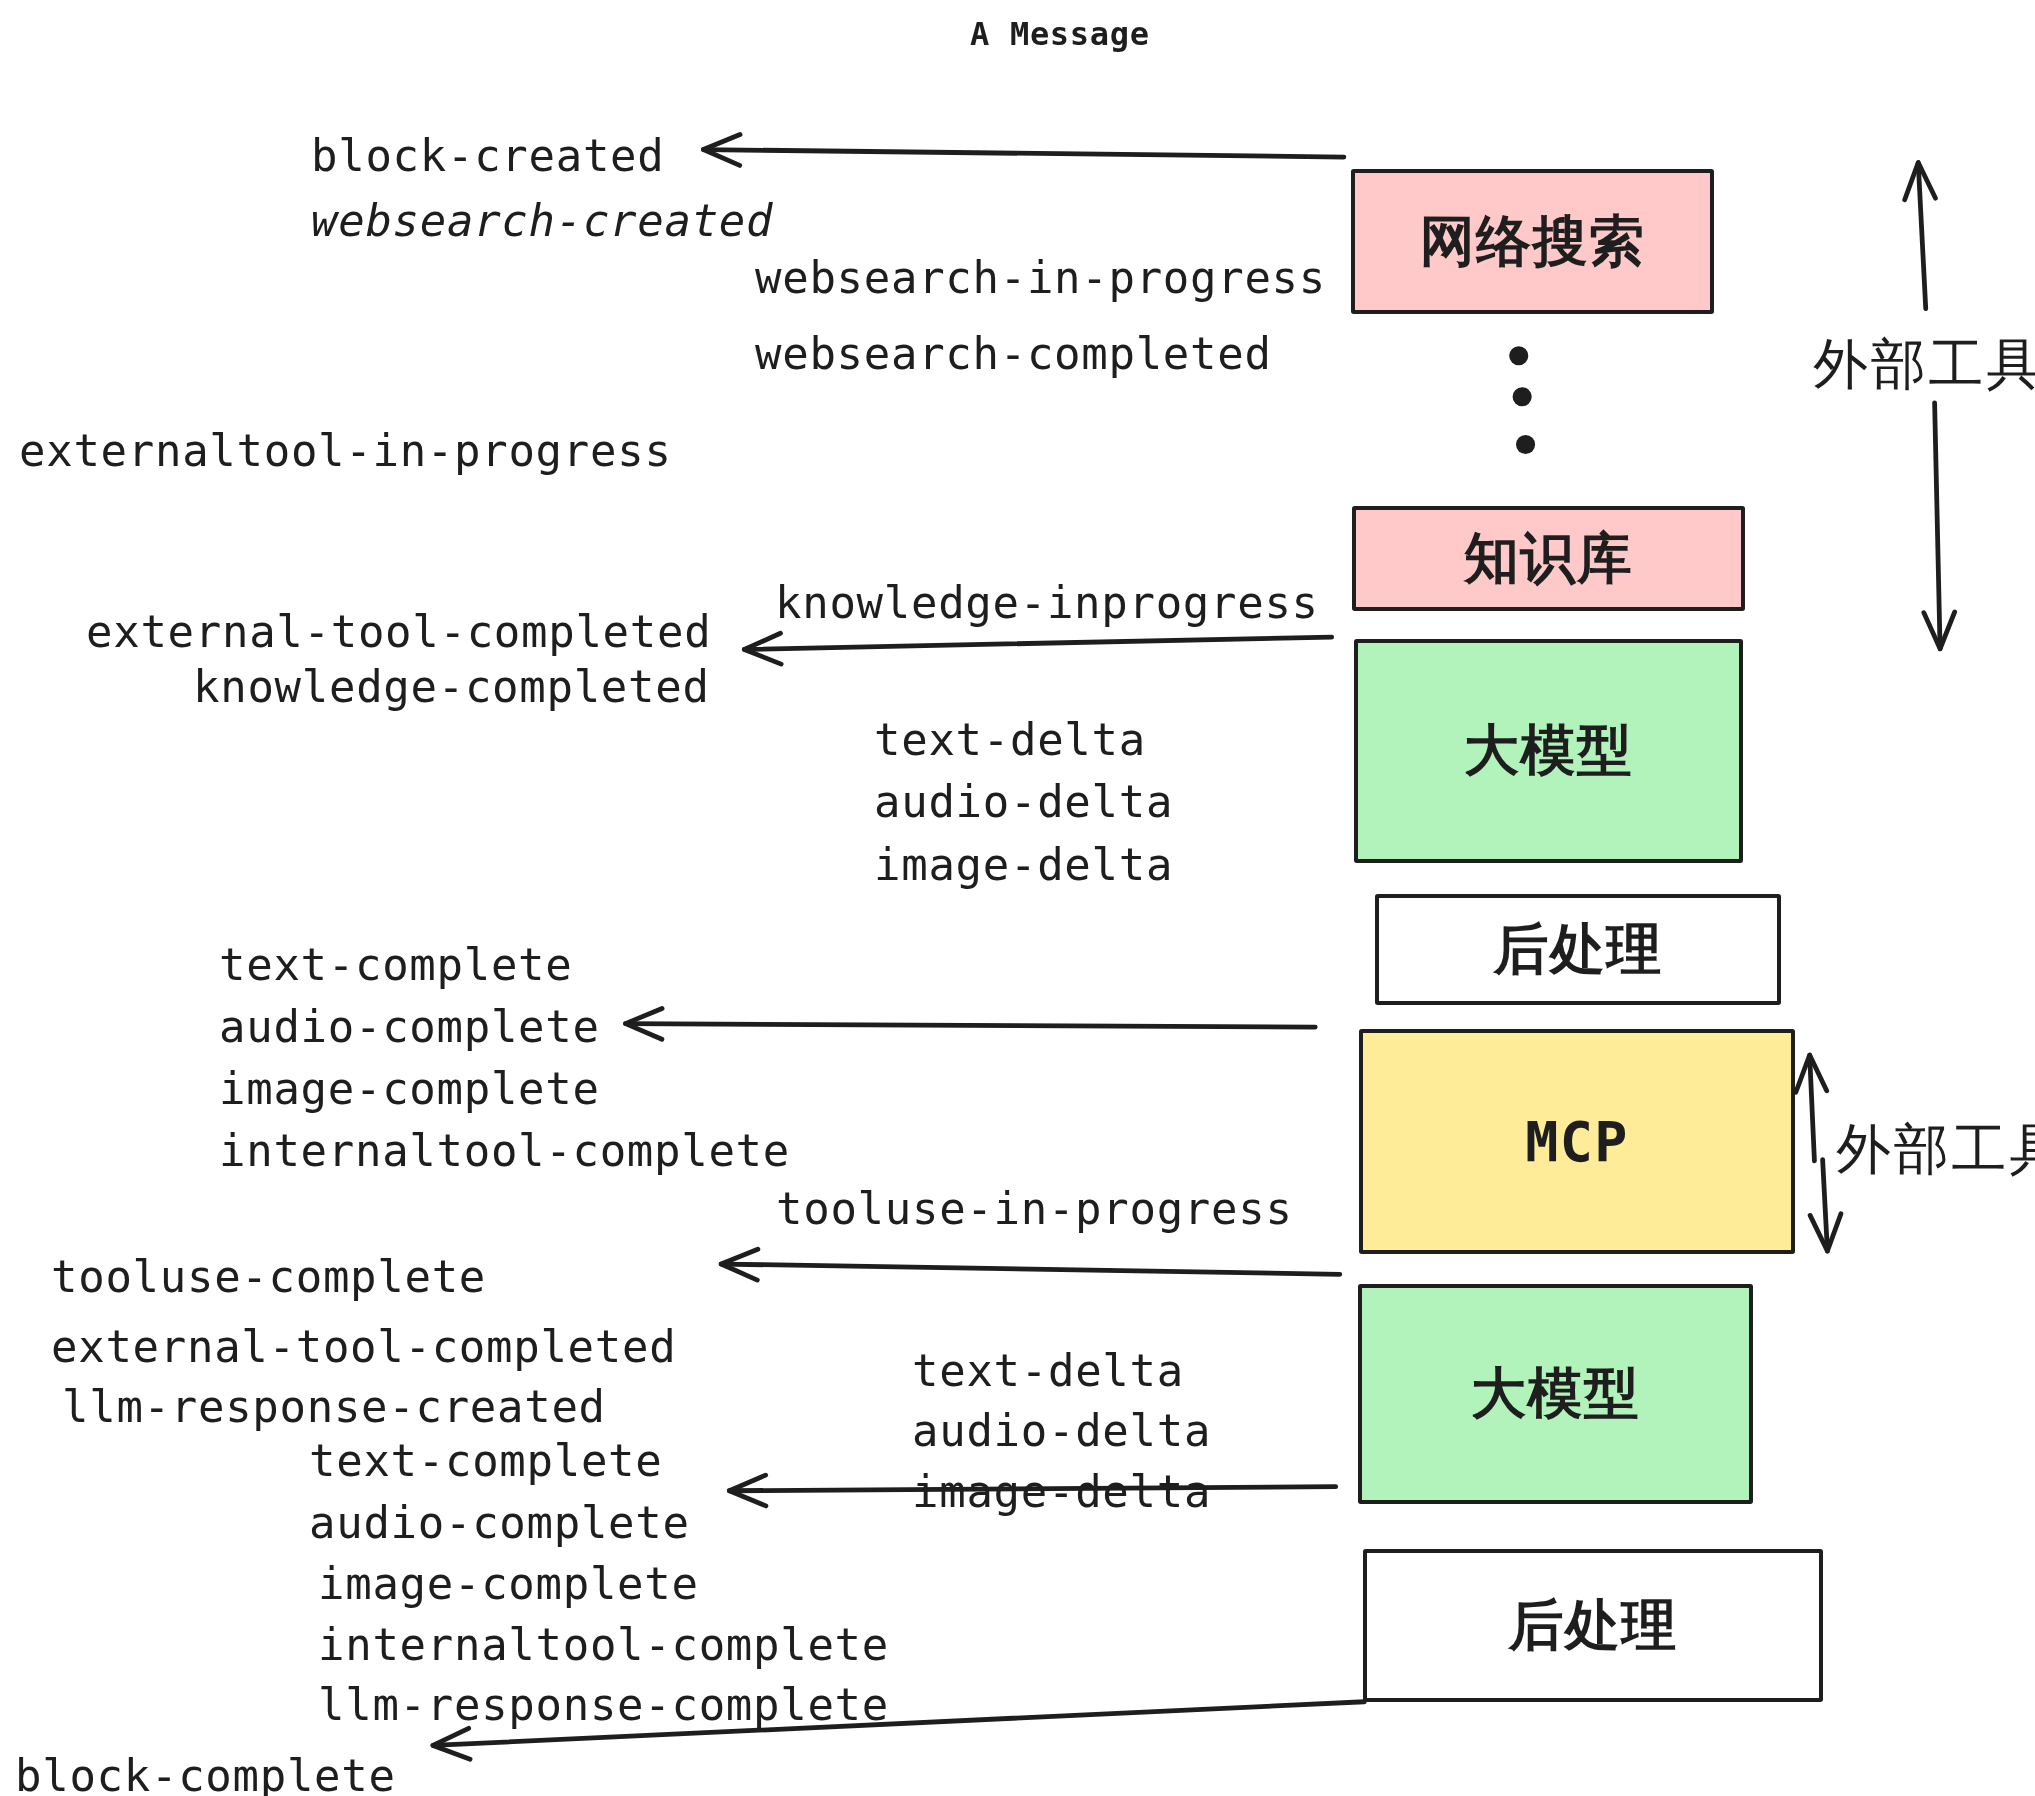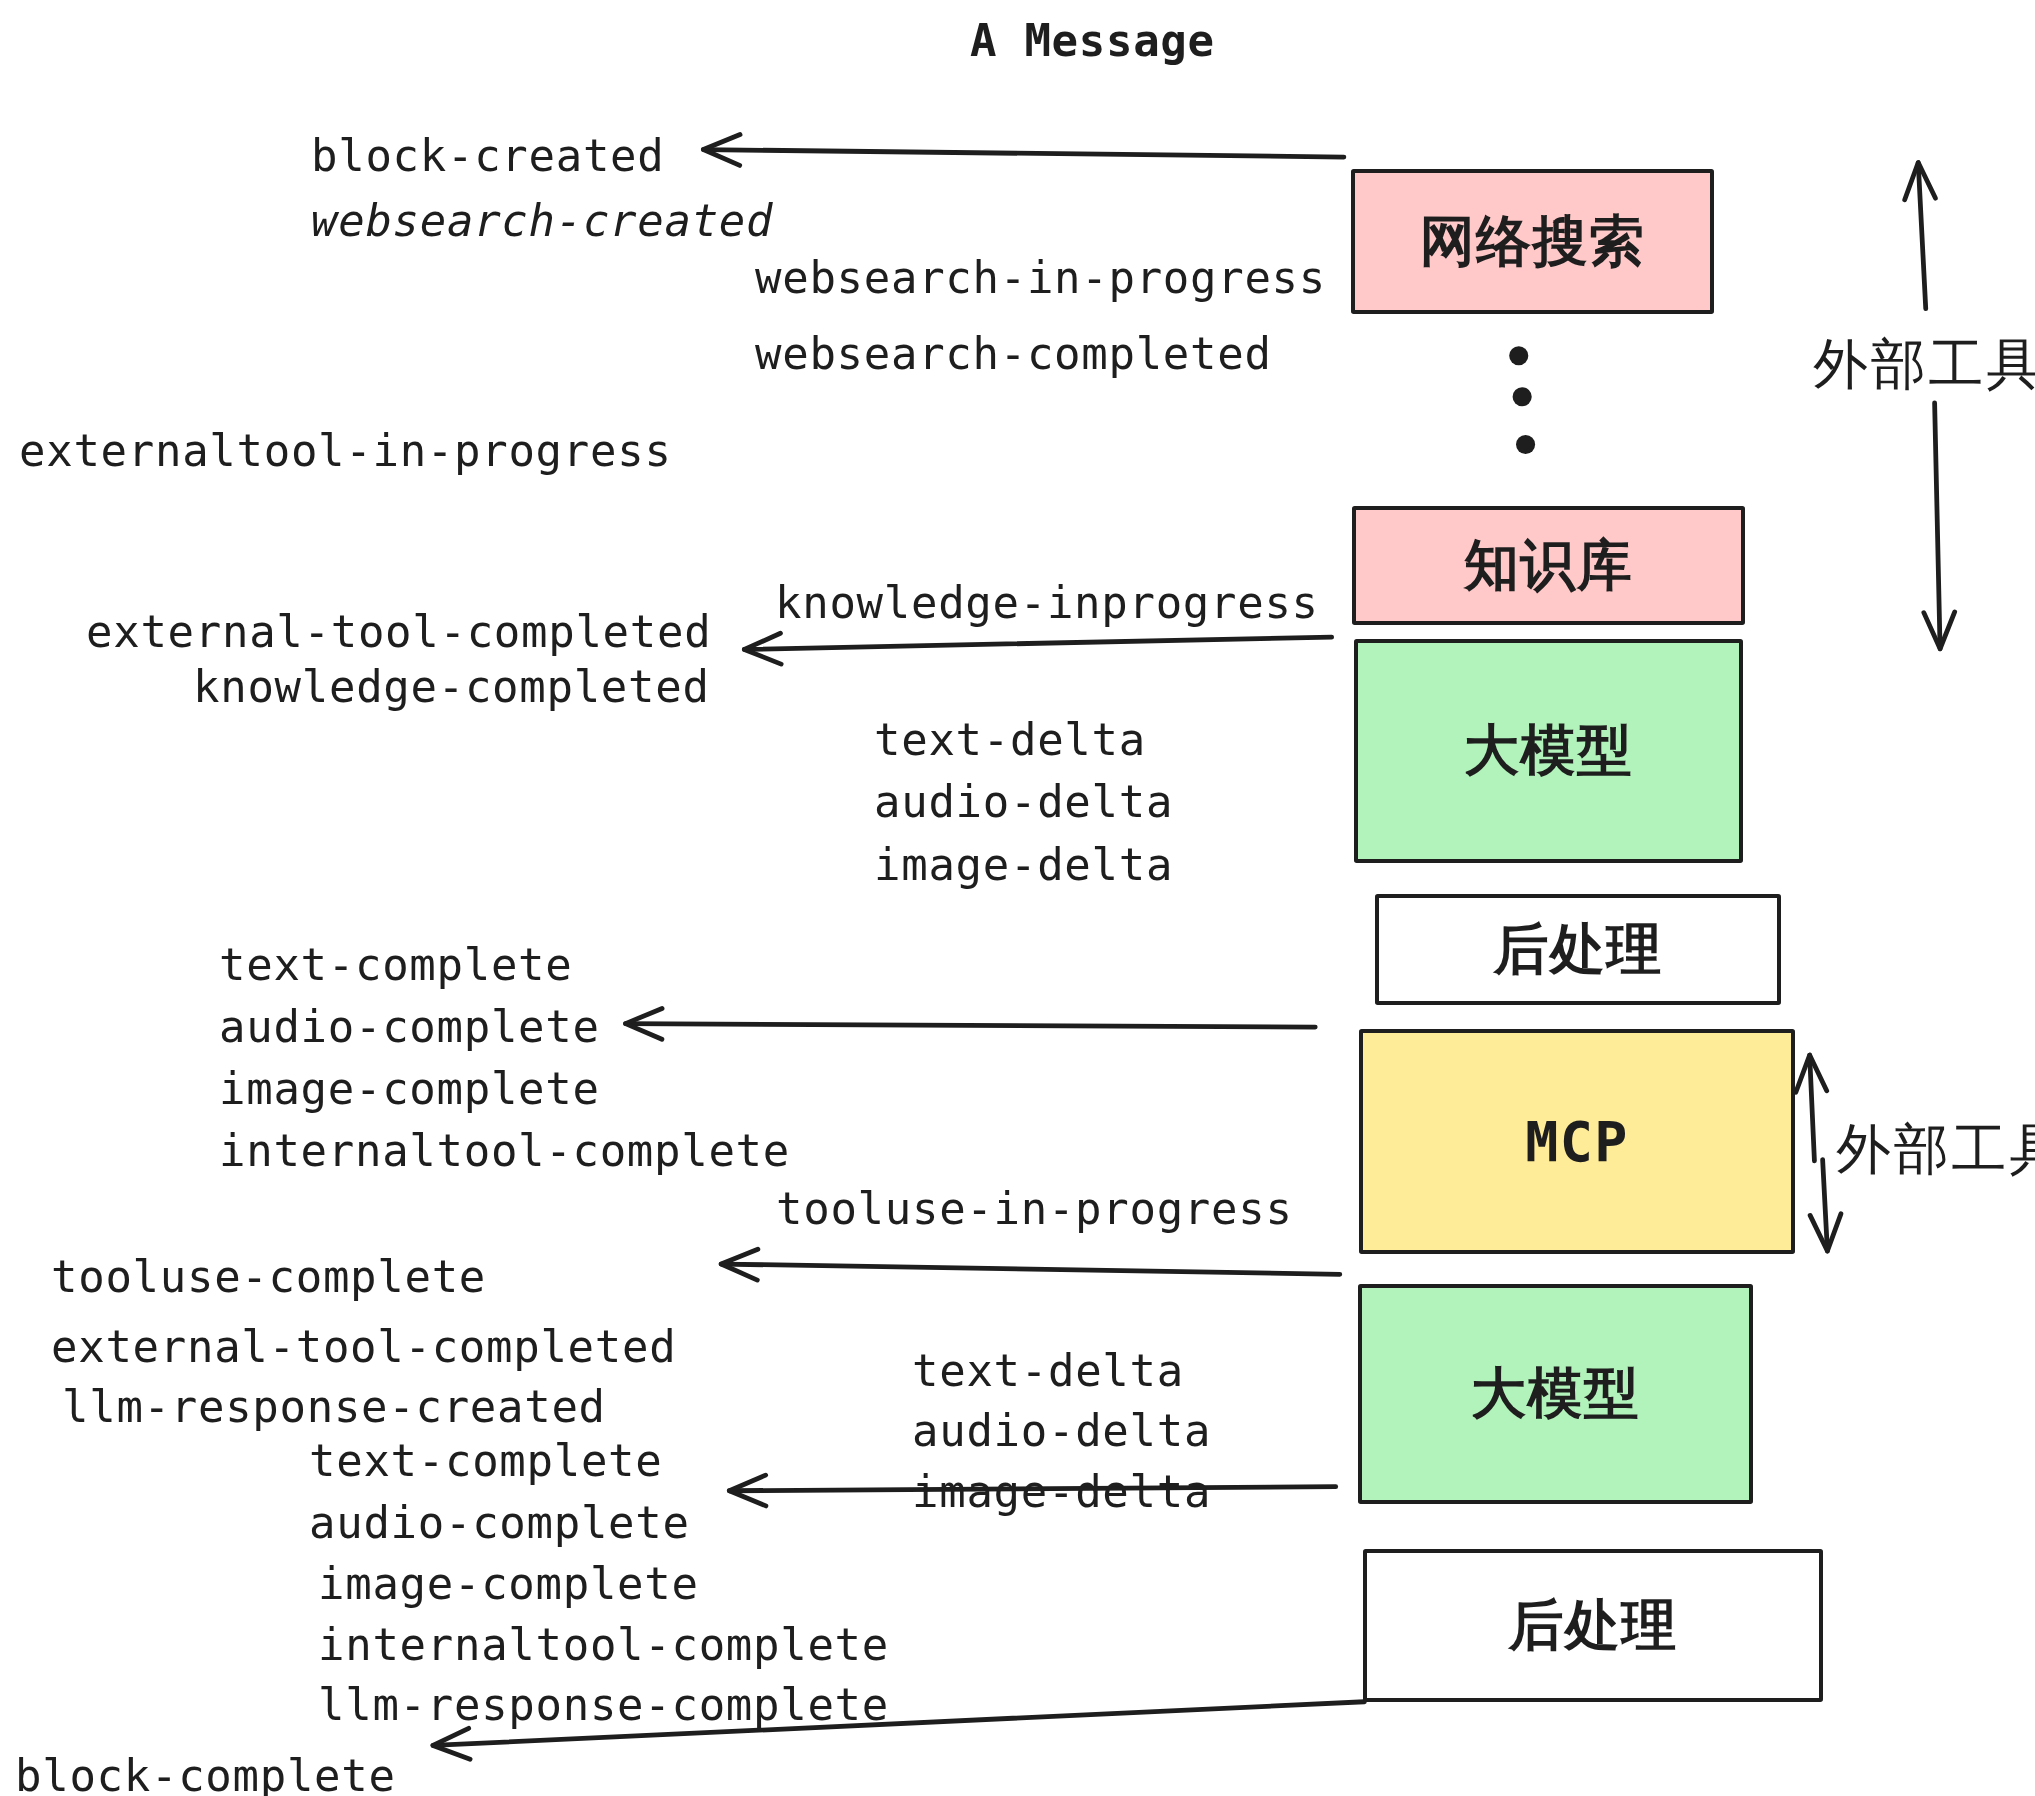--- a/index.html
+++ b/index.html
@@ -6,21 +6,21 @@
   #canvas{
     position:relative;
     width:2035px;height:1796px;
     background:#ffffff;
     font-family:"DejaVu Sans Mono","DejaVu Sans",monospace;
     color:#1e1e1e;
     overflow:hidden;
   }
   .title{
     position:absolute;
-    font-size:44px;
+    font-size:32px;
     font-weight:600;
     letter-spacing:0.7px;
     white-space:pre;
   }
   .event{
     position:absolute;
     font-size:44px;
     letter-spacing:0.7px;
     white-space:pre;
     font-weight:500;
@@ -101,21 +101,21 @@
         <path d="M 2650.7 1779.8 L 2676 1832 L 2695.8 1777.5" fill="none" stroke="#1e1e1e" stroke-width="7" stroke-linecap="round" stroke-linejoin="round"></path>
       </g>
       <circle cx="2224" cy="521" r="14" fill="#1e1e1e"></circle>
       <circle cx="2229" cy="581" r="14" fill="#1e1e1e"></circle>
       <circle cx="2234" cy="651" r="14" fill="#1e1e1e"></circle>
     </svg>
   <div id="layer-boxes">
       <div class="box" style="left: 1351px; top: 169px; width: 363px; height: 145px; background: rgb(255, 201, 201);">
         <span class="lbl">网络搜索</span>
       </div>
-      <div class="box" style="left: 1352px; top: 506px; width: 393px; height: 119px; background: rgb(255, 201, 201);">
+      <div class="box" style="left: 1352px; top: 506px; width: 393px; height: 105px; background: rgb(255, 201, 201);">
         <span class="lbl">知识库</span>
       </div>
       <div class="box" style="left: 1354px; top: 639px; width: 389px; height: 224px; background: rgb(178, 242, 187);">
         <span class="lbl">大模型</span>
       </div>
       <div class="box" style="left: 1375px; top: 894px; width: 406px; height: 111px; background: rgb(255, 255, 255);">
         <span class="lbl">后处理</span>
       </div>
       <div class="box" style="left: 1359px; top: 1029px; width: 436px; height: 225px; background: rgb(255, 236, 153);">
         <span class="lbl">MCP</span>

